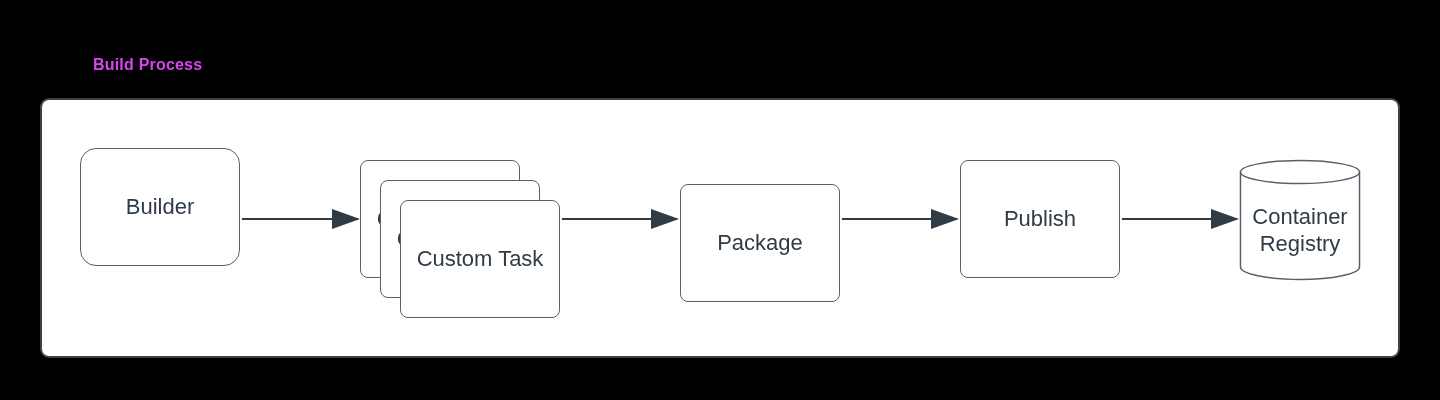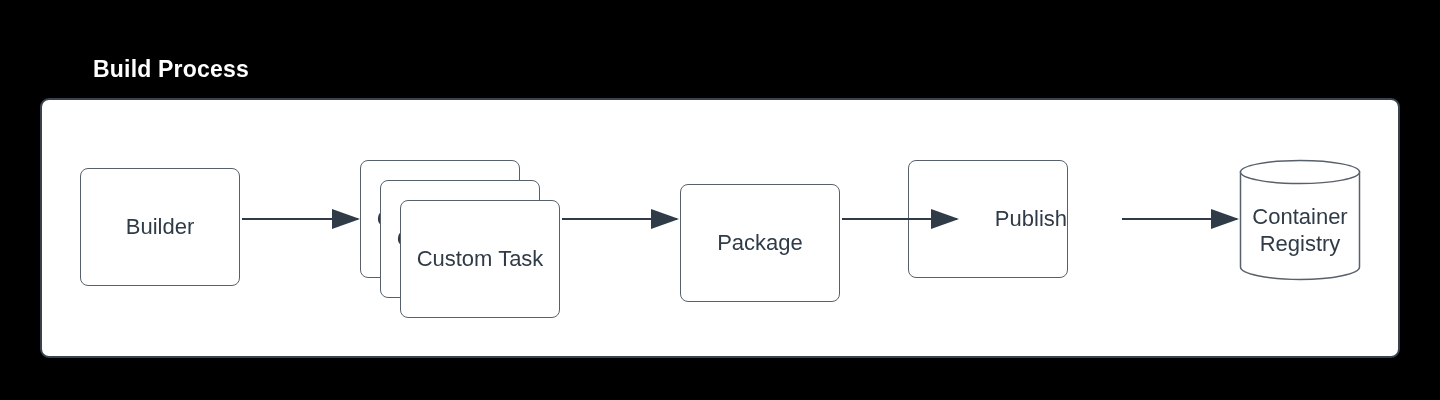--- a/index.html
+++ b/index.html
@@ -11,23 +11,23 @@
     width: 1440px;
     height: 400px;
     position: relative;
     overflow: hidden;
     font-family: "Liberation Sans", sans-serif;
   }
   .diagram-title {
     position: absolute;
     left: 93px;
     top: 56px;
-    font-size: 23px;
+    font-size: 16px;
     font-weight: 700;
-    color: #ffffff;
+    color: #d946ef;
     letter-spacing: 0.2px;
     white-space: nowrap;
   }
   .panel {
     position: absolute;
     left: 40px;
     top: 98px;
     width: 1360px;
     height: 260px;
     box-sizing: border-box;
@@ -43,26 +43,26 @@
     background: #ffffff;
     border: 1.5px solid #57616c;
     border-radius: 8px;
     display: flex;
     align-items: center;
     justify-content: center;
     font-size: 22px;
     color: #2f3b47;
     white-space: nowrap;
   }
-  .node-builder   { left: 80px;  top: 168px; }
+  .node-builder   { left: 80px;  top: 148px; border-radius: 16px; }
   .card-back      { left: 360px; top: 160px; }
   .card-middle    { left: 380px; top: 180px; }
   .card-front     { left: 400px; top: 200px; }
   .node-package   { left: 680px; top: 160px; margin-top: 24px; }
-  .node-publish   { left: 908px; top: 160px; justify-content: flex-end; }
+  .node-publish   { left: 960px; top: 160px; }
 
   .cylinder-wrap {
     position: absolute;
     left: 1239px;
     top: 159px;
     width: 122px;
     height: 122px;
   }
   .cylinder-label {
     position: absolute;

